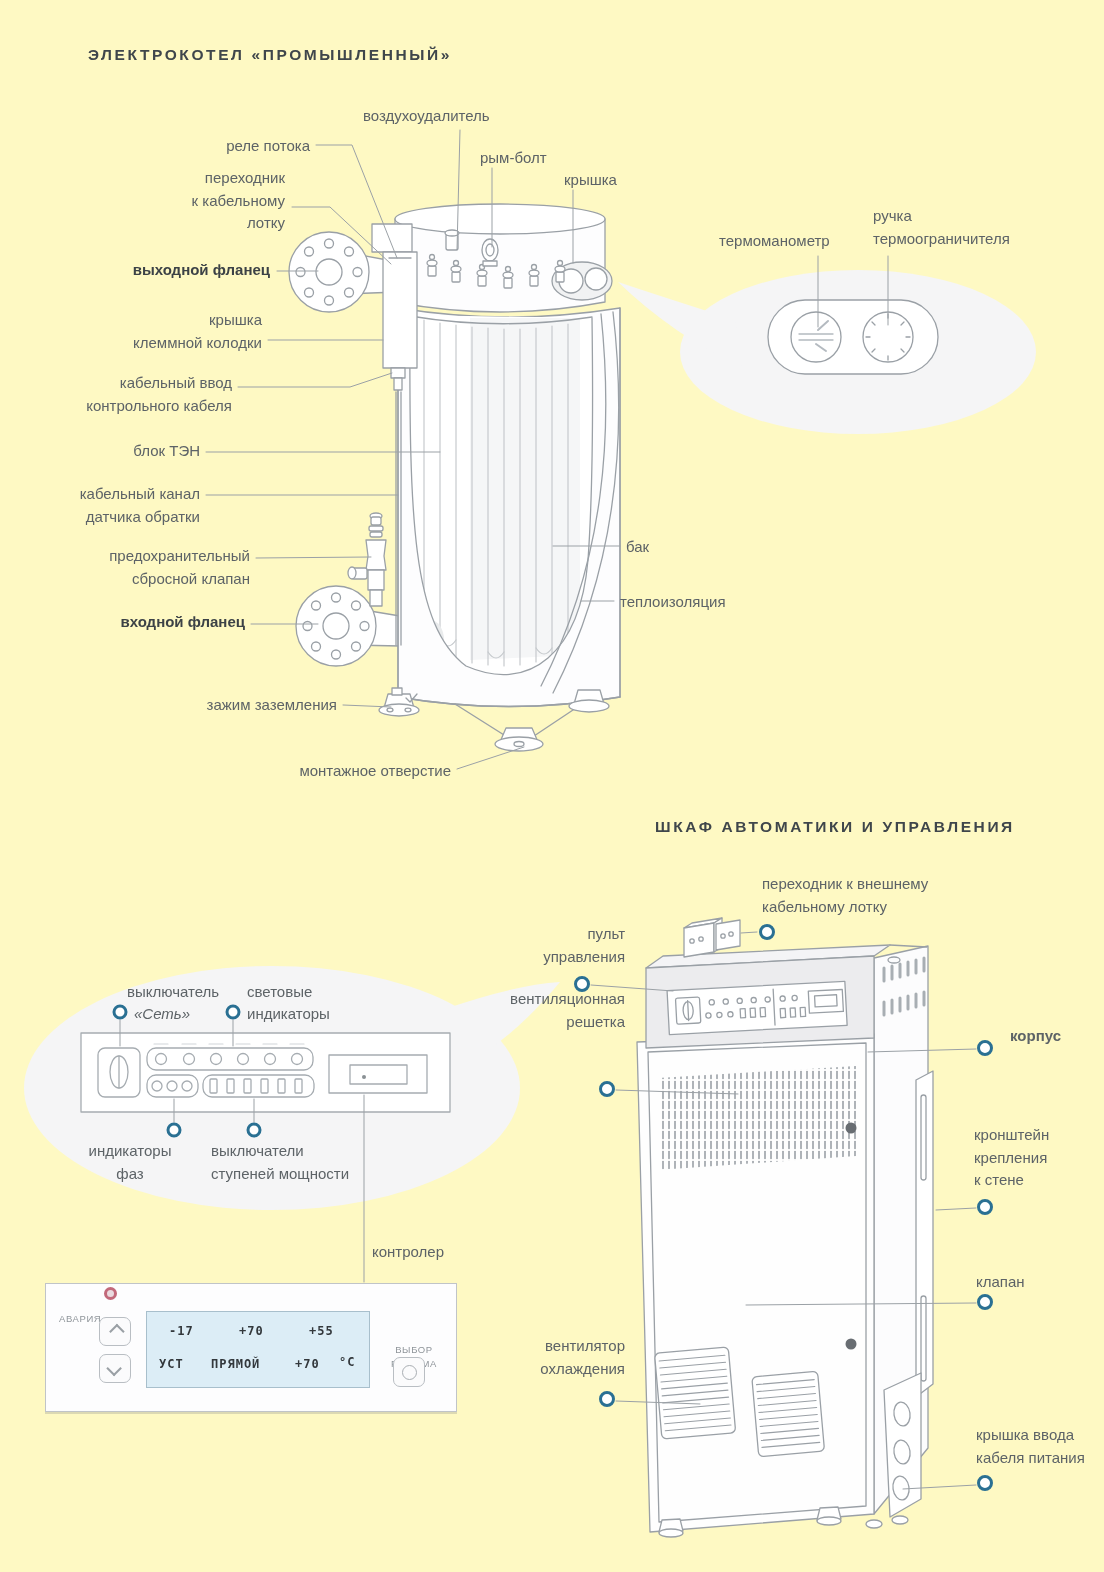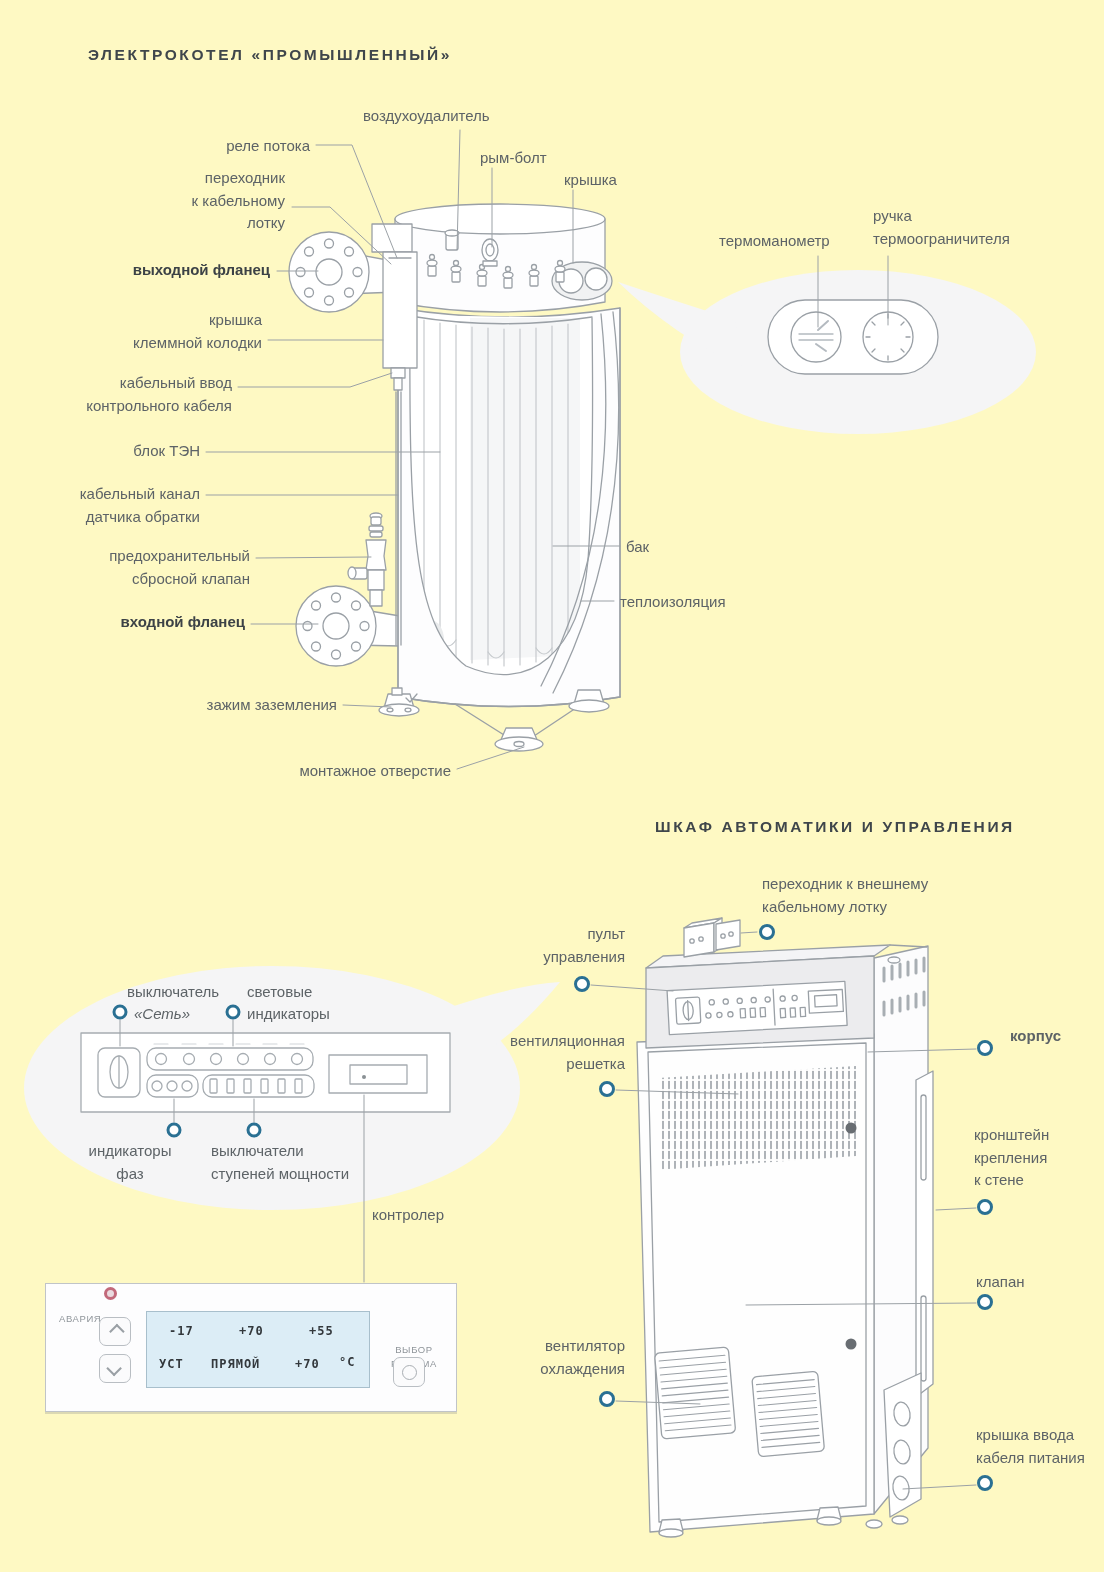--- a/index.html
+++ b/index.html
@@ -479,41 +479,41 @@
 термоограничителя</div>
   <div class="lbl" style="left:626px;top:536px;">бак</div>
   <div class="lbl" style="left:620px;top:591px;">теплоизоляция</div>
 
   <div class="title" style="left:655px;top:818px;">ШКАФ АВТОМАТИКИ И УПРАВЛЕНИЯ</div>
 
   <div class="lbl" style="left:762px;top:873px;">переходник к внешнему
 кабельному лотку</div>
   <div class="lbl r" style="right:479px;top:923px;">пульт
 управления</div>
-  <div class="lbl r" style="right:479px;top:1030px;">вентиляционная
+  <div class="lbl r" style="right:479px;top:988px;">вентиляционная
 решетка</div>
   <div class="lbl" style="left:1010px;top:1025px;font-weight:bold;">корпус</div>
   <div class="lbl" style="left:974px;top:1124px;">кронштейн
 крепления
 к стене</div>
   <div class="lbl" style="left:976px;top:1271px;">клапан</div>
   <div class="lbl r" style="right:479px;top:1335px;">вентилятор
 охлаждения</div>
   <div class="lbl" style="left:976px;top:1424px;">крышка ввода
 кабеля питания</div>
 
   <div class="lbl" style="left:127px;top:981px;">выключатель</div>
   <div class="lbl" style="left:134px;top:1003px;font-style:italic;">«Сеть»</div>
   <div class="lbl" style="left:247px;top:981px;">световые</div>
   <div class="lbl" style="left:247px;top:1003px;">индикаторы</div>
   <div class="lbl c" style="left:83px;top:1140px;width:94px;">индикаторы
 фаз</div>
   <div class="lbl" style="left:211px;top:1140px;">выключатели
 ступеней мощности</div>
-  <div class="lbl" style="left:372px;top:1204px;">контролер</div>
+  <div class="lbl" style="left:372px;top:1241px;">контролер</div>
 
   <div class="ctrl">
     <span class="hdr small" style="left:13px;">АВАРИЯ</span>
     <span class="led"></span>
     <span class="hdr small" style="left:113px;">УЛИЦА</span>
     <span class="hdr small" style="left:185px;">ПРЯМАЯ</span>
     <span class="hdr small" style="left:252px;">ОБРАТНАЯ</span>
 
     <div class="btn" style="left:53px;top:33px;">
         <span class="chev up"></span>

